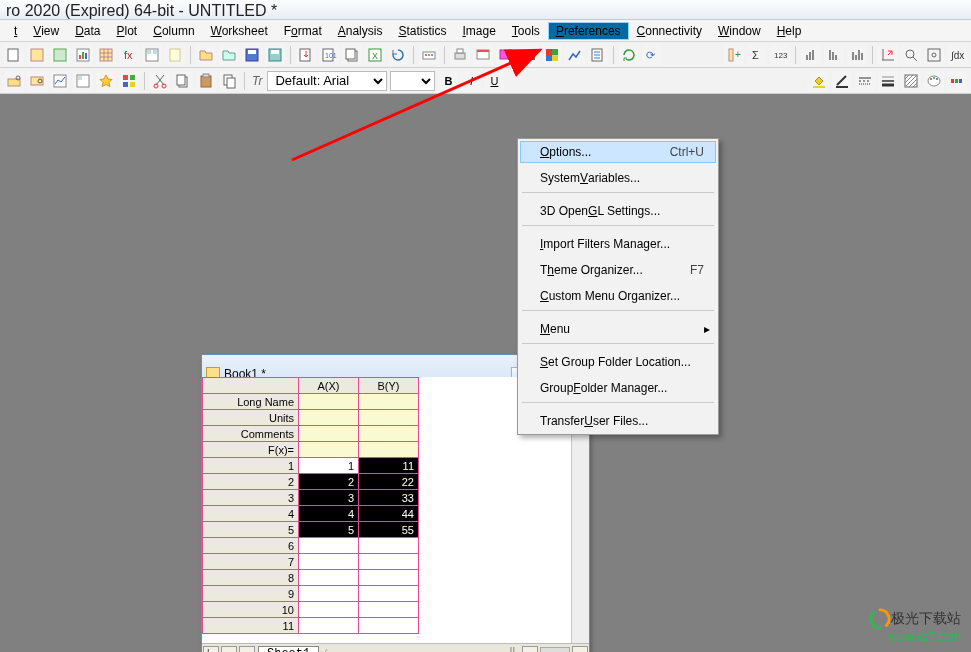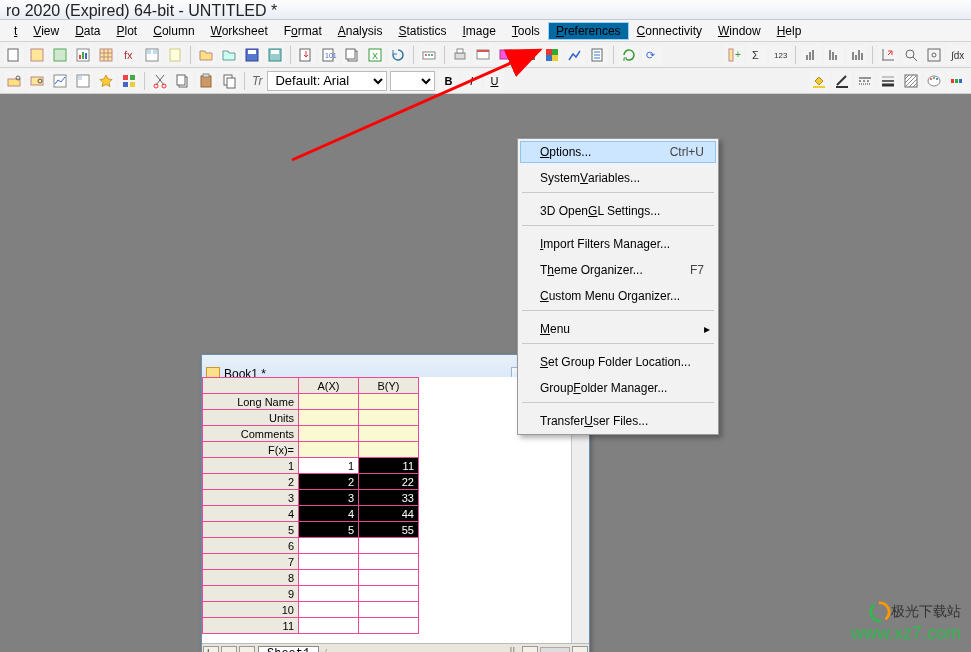--- a/index.html
+++ b/index.html
@@ -48,21 +48,21 @@
 .dropdown .dd-item.hl { background:#cde6ff; border:1px solid #8cc6f7; padding:3px 11px 3px 19px;}
 .dropdown .dd-item .sc { margin-left:auto; color:#444;}
 .dropdown .dd-sep { height:1px; background:#c9c9c9; margin:3px 2px;}
 .dropdown .arrow{position:absolute;right:6px;}
 .dropdown .ul{text-decoration:underline;}
 
 .arrow-annot { position:absolute; pointer-events:none; }
 
 .watermark { position:absolute; right:10px; bottom:8px; text-align:right; font-size:14px; }
 .watermark .l1{color:#333;font-weight:500;display:flex;align-items:center;justify-content:flex-end;gap:0;}
-.watermark .l2{color:#2fb84c;font-size:18px;}
+.watermark .l2{color:#2fb84c;font-size:12px;}
 .wm-logo{width:22px;height:22px;}
 </style>
 </head>
 <body>
 
 <div class="titlebar">
   <span>ro 2020 (Expired) 64-bit - UNTITLED *</span>
 </div>
 
 <div class="menubar" id="menubar">

